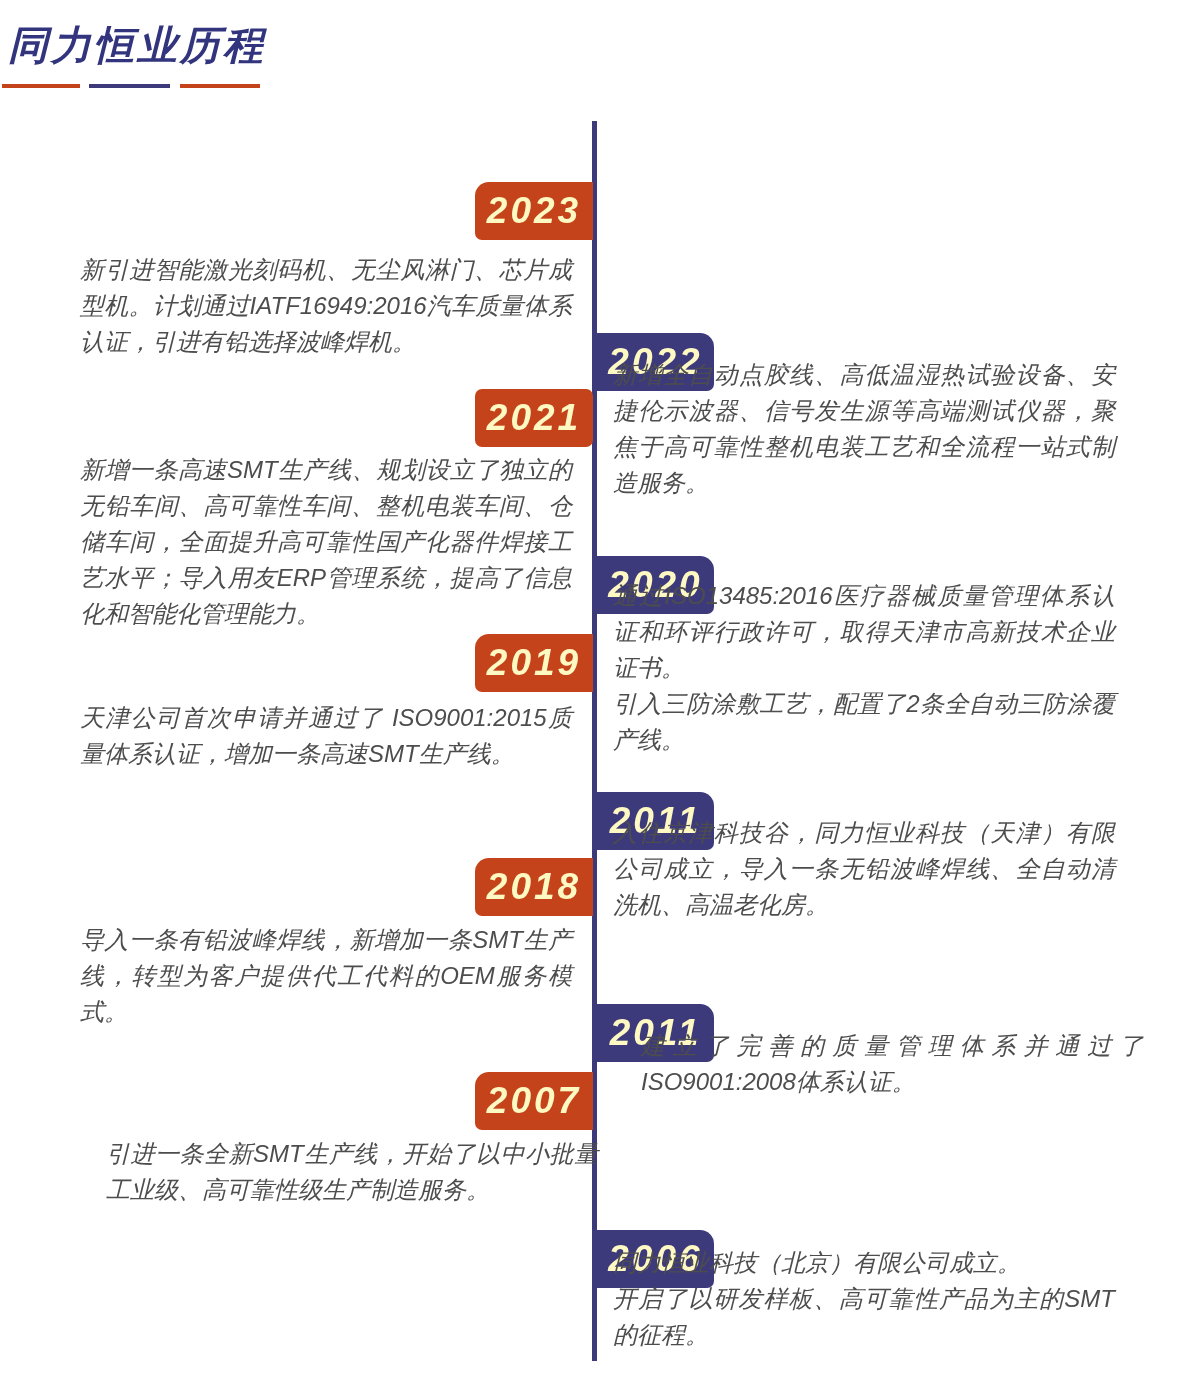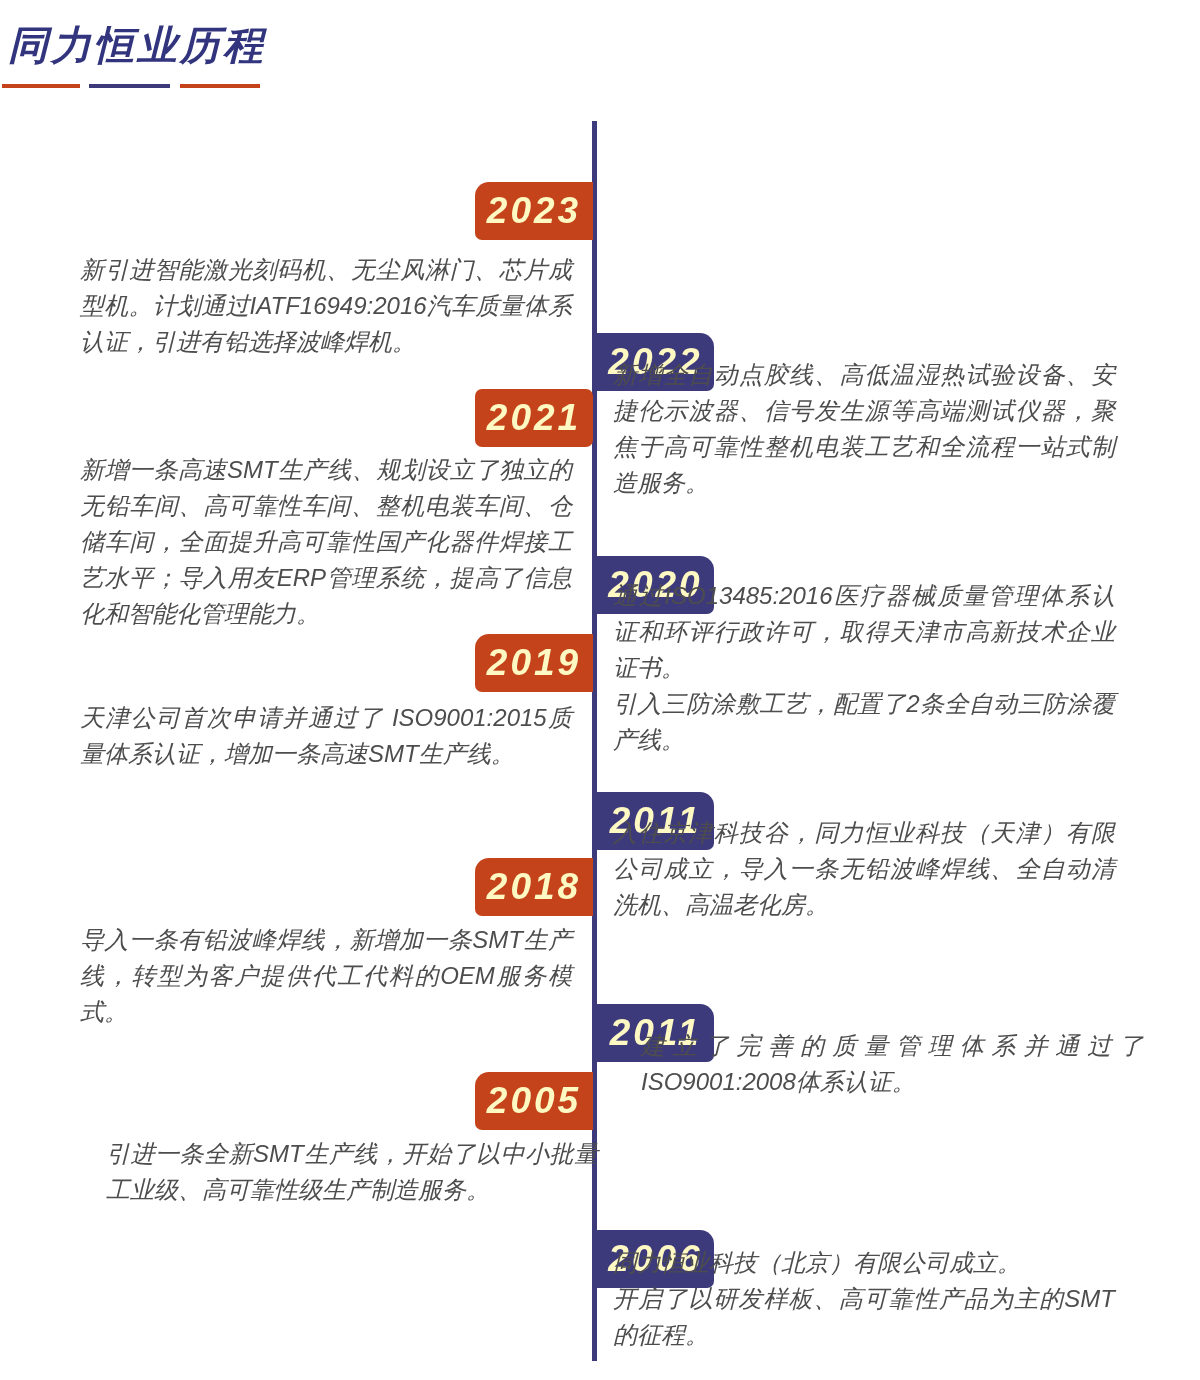--- a/index.html
+++ b/index.html
@@ -104,21 +104,21 @@
     <div class="badge side-left" style="top:858px;">2018</div>
     <p class="desc side-left" style="top:922px;">导入一条有铅波峰焊线，新增加一条SMT生产线，转型为客户提供代工代料的OEM服务模式。</p>
   </section>
 
   <section>
     <div class="badge side-right" style="top:956px;">2011</div>
     <p class="desc side-right" style="top:1028px;margin-left:28px;">建立了完善的质量管理体系并通过了ISO9001:2008体系认证。</p>
   </section>
 
   <section>
-    <div class="badge side-left" style="top:1072px;">2005</div>
+    <div class="badge side-left" style="top:1072px;">2007</div>
     <p class="desc side-left" style="top:1136px;margin-left:26px;">引进一条全新SMT生产线，开始了以中小批量工业级、高可靠性级生产制造服务。</p>
   </section>
 
   <section>
     <div class="badge side-right" style="top:1182px;">2006</div>
     <p class="desc side-right" style="top:1245px;">同力恒业科技（北京）有限公司成立。
 开启了以研发样板、高可靠性产品为主的SMT的征程。</p>
   </section>
 
 </div>

